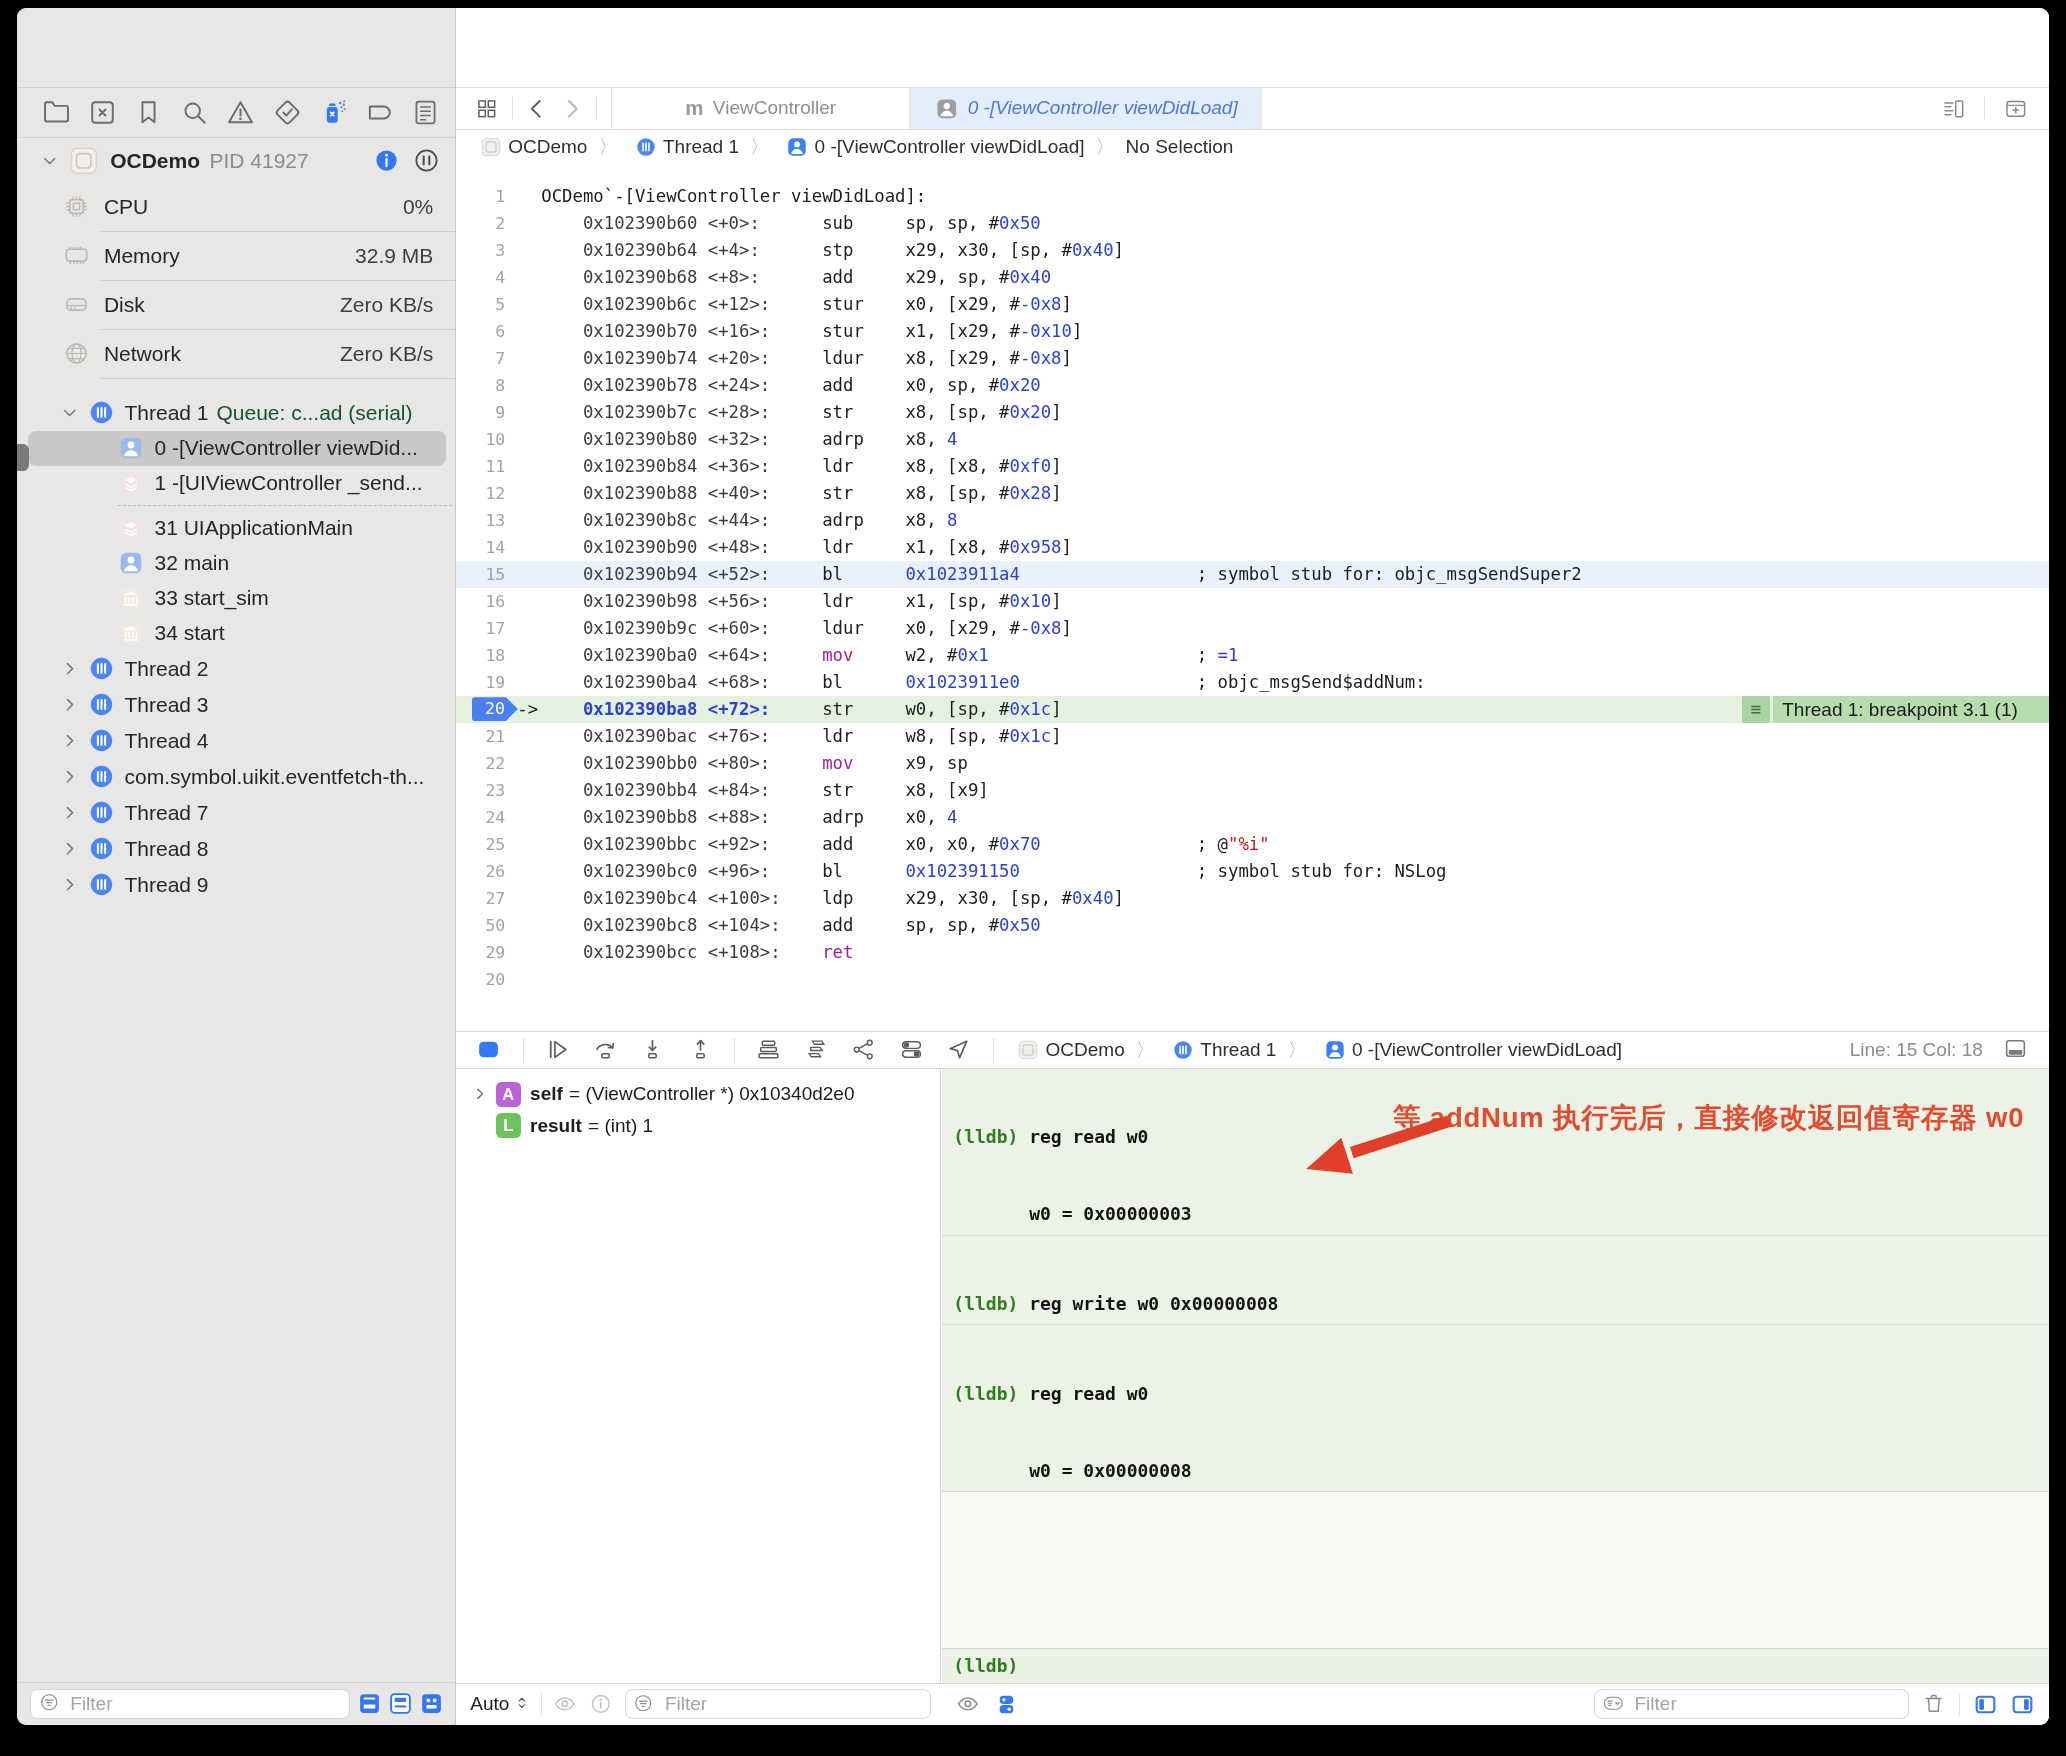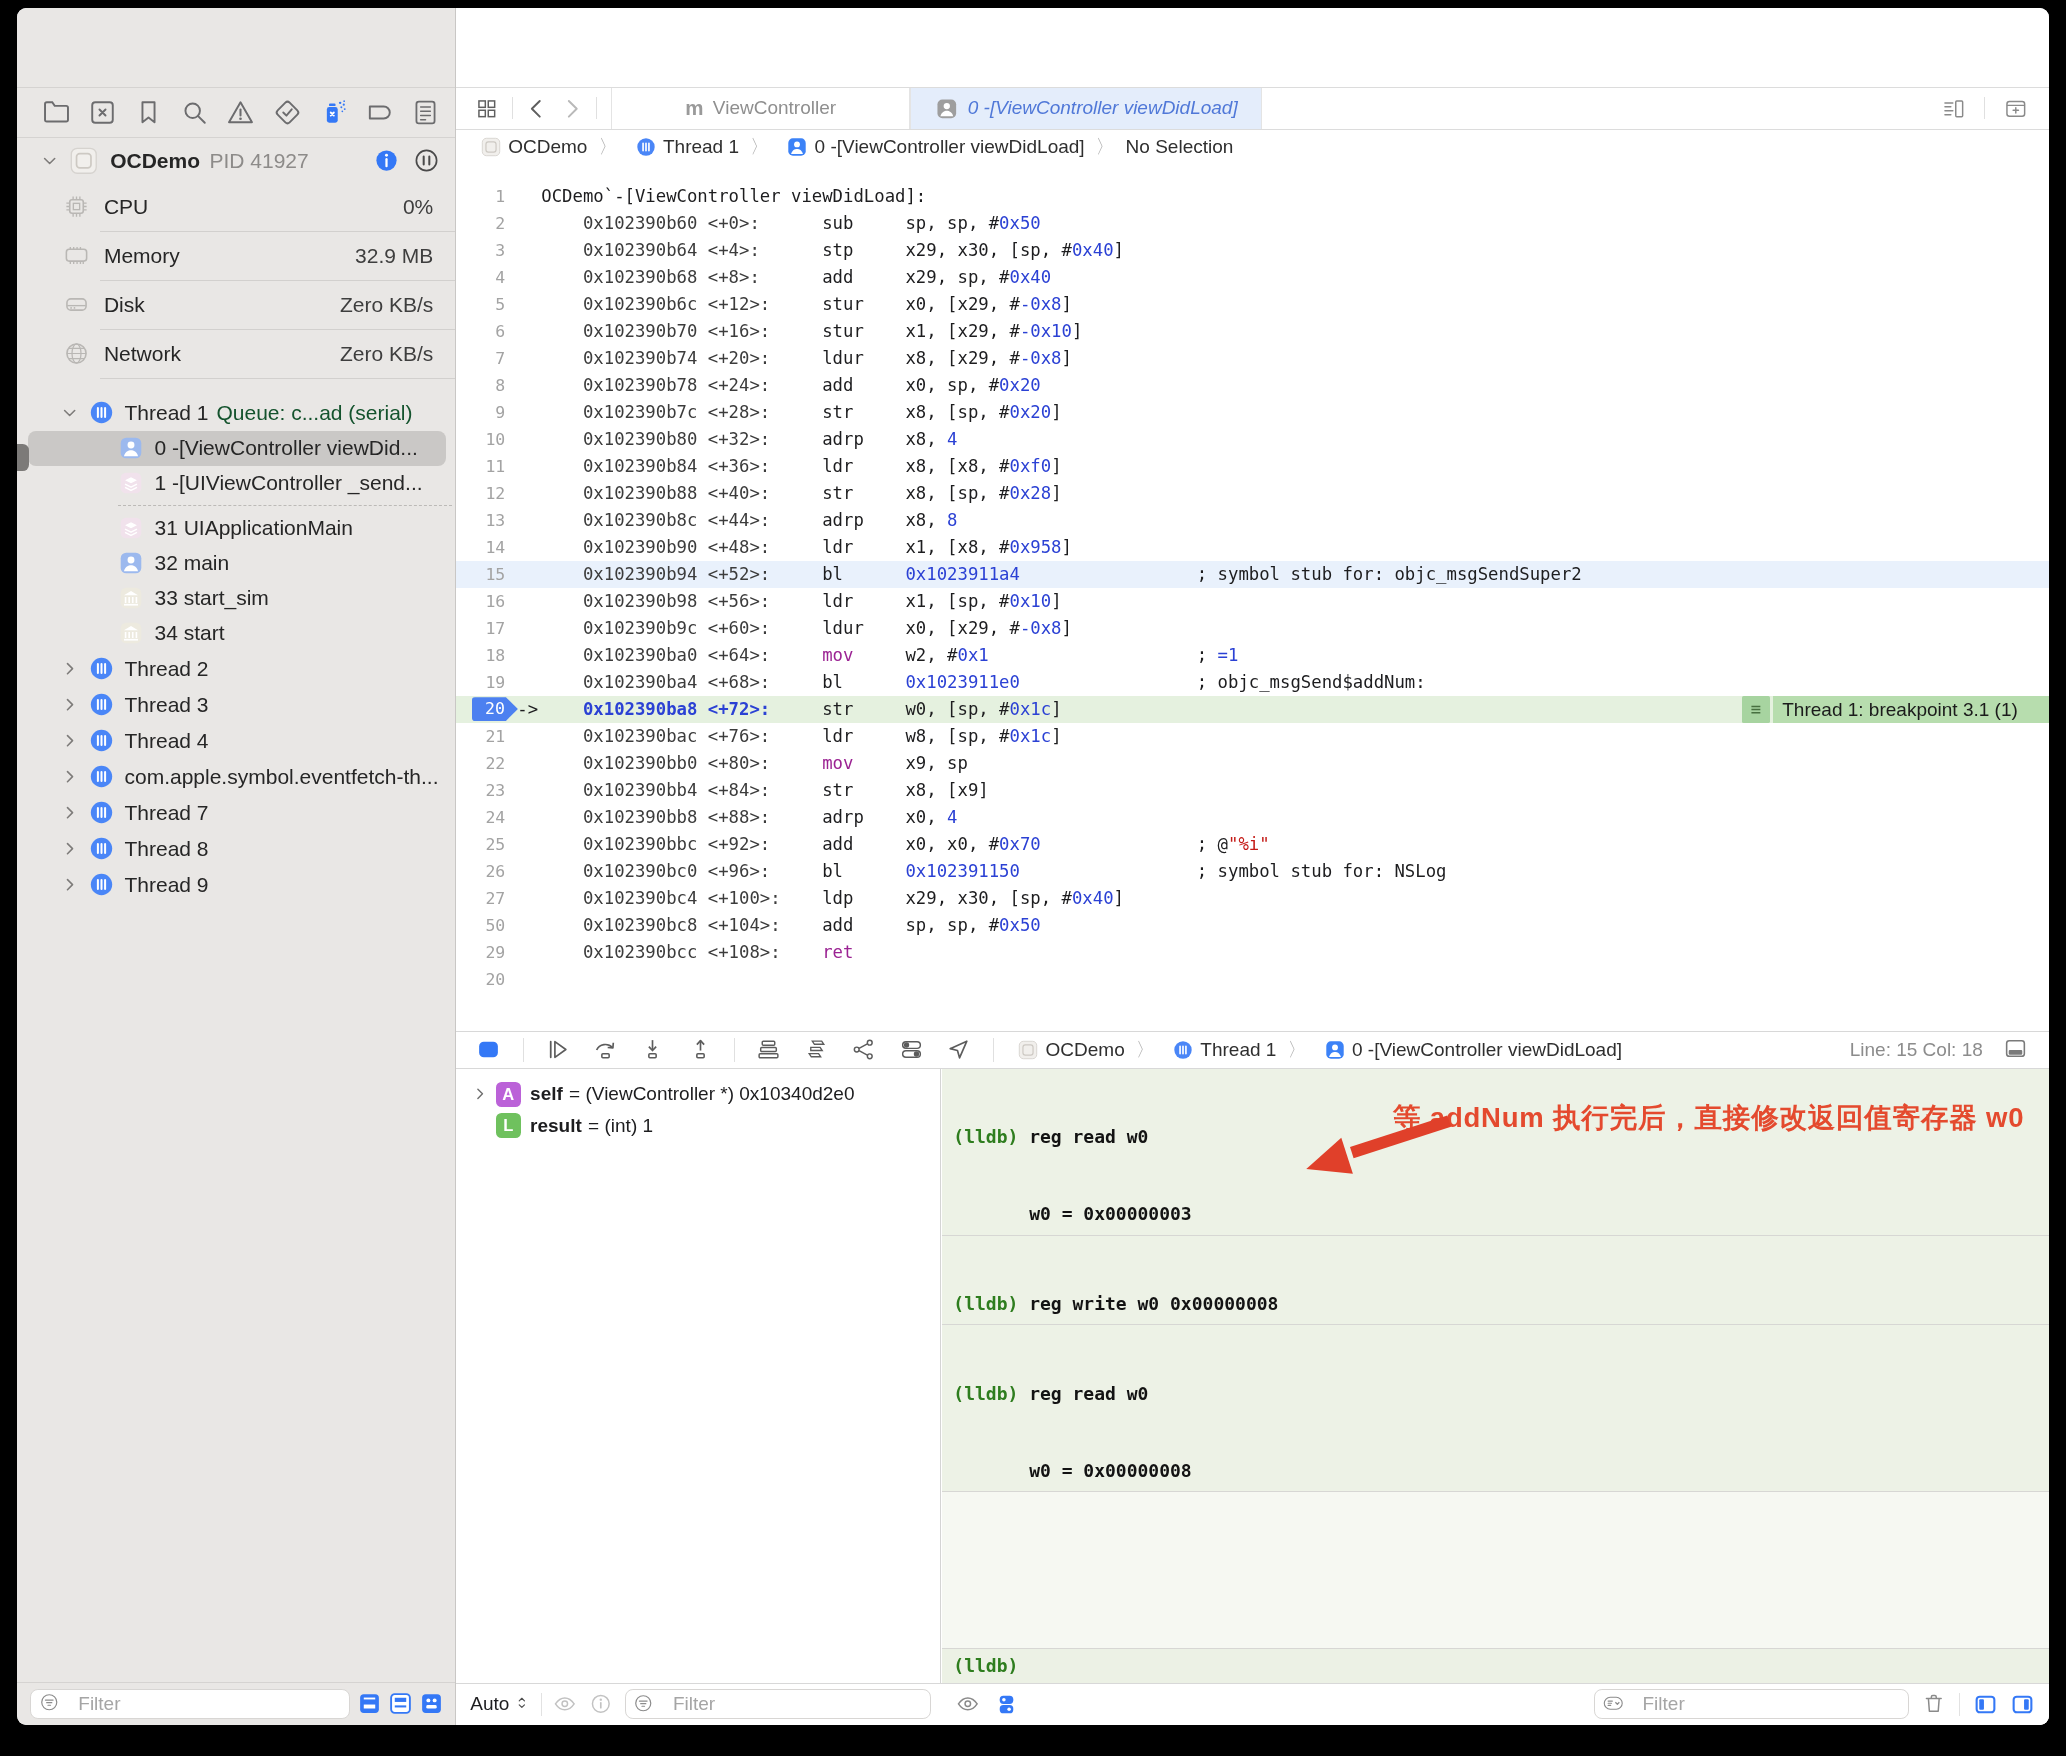--- a/index.html
+++ b/index.html
@@ -35,21 +35,21 @@
   .thico svg { width:27px; height:27px; }
   .tqueue { color:#14532d; margin-left:7.9px; white-space:nowrap; }
   .frow { height:35px; display:flex; align-items:center; padding-left:101px; position:relative; white-space:nowrap; }
   .frow .fico { width:26px; height:26px; margin-right:10.2px; flex:none; }
   .frow .fico svg { width:26px; height:26px; }
   .frow.sel { background:#cac8c6; border-radius:7.9px; margin:0 9.4px 0 11px; padding-left:90px; }
   #edge-marker { position:absolute; left:0; top:436px; width:11.8px; height:27px; background:#7c7a78; border-radius:0 6.3px 6.3px 0; }
   .dash { height:10.2px; position:relative; }
   .dash::after { content:''; position:absolute; left:101px; right:3.1px; top:4.7px; border-top:1.6px dashed #bcbab7; }
   #sidebar-bar { position:absolute; bottom:0; left:0; width:100%; height:43px; border-top:0.8px solid #d5d3d1; display:flex; align-items:center; padding:0 11px 0 12.6px; gap:6.3px; }
-  .fpill { flex:1; height:30px; background:#fff; border:0.8px solid #d8d6d4; border-radius:7.9px; display:flex; align-items:center; padding:0 7.9px; gap:19px; color:#9a9a9a; }
+  .fpill { flex:1; height:30px; background:#fff; border:0.8px solid #d8d6d4; border-radius:7.9px; display:flex; align-items:center; padding:0 7.9px; gap:11px; color:#9a9a9a; }
   .fpill svg { width:20.5px; height:20.5px; flex:none; color:#8c8c8c; }
   .fpill input { border:none; outline:none; background:transparent; font-size:19px; color:#333; width:100%; font-family:"Liberation Sans",sans-serif; }
   .fpill input::placeholder { color:#a5a5a5; }
   .sbbico { width:25px; height:25px; flex:none; }
   .sbbico svg { width:25px; height:25px; }
 
   
   #main { position:absolute; left:439px; top:0; right:0; bottom:0; background:#fff; }
   #topband { height:80px; border-bottom:0.8px solid #dcdcdc; }
   #tabbar { height:42px; border-bottom:0.8px solid #dcdcdc; display:flex; align-items:stretch; }
@@ -356,21 +356,21 @@
             <span>Thread 4</span>
           </div>
           <div class="throw">
             <span class="chev"><svg viewBox="0 0 24 24" fill="none" xmlns="http://www.w3.org/2000/svg">
                 <path d="M9 5l7 7-7 7" stroke="currentColor" stroke-width="2.2" stroke-linecap="round" stroke-linejoin="round"></path>
               </svg></span>
             <span class="thico"><svg viewBox="0 0 24 24" fill="none" xmlns="http://www.w3.org/2000/svg">
                 <circle cx="12" cy="12" r="9.5" fill="#4a86f7"></circle>
                 <path d="M8.8 8v8M12 8v8M15.2 8v8" stroke="#fff" stroke-width="1.8" stroke-linecap="round"></path>
               </svg></span>
-            <span>com.apple.symbol.eventfetch-th...</span>
+            <span>com.symbol.uikit.eventfetch-th...</span>
           </div>
           <div class="throw">
             <span class="chev"><svg viewBox="0 0 24 24" fill="none" xmlns="http://www.w3.org/2000/svg">
                 <path d="M9 5l7 7-7 7" stroke="currentColor" stroke-width="2.2" stroke-linecap="round" stroke-linejoin="round"></path>
               </svg></span>
             <span class="thico"><svg viewBox="0 0 24 24" fill="none" xmlns="http://www.w3.org/2000/svg">
                 <circle cx="12" cy="12" r="9.5" fill="#4a86f7"></circle>
                 <path d="M8.8 8v8M12 8v8M15.2 8v8" stroke="#fff" stroke-width="1.8" stroke-linecap="round"></path>
               </svg></span>
             <span>Thread 7</span>

